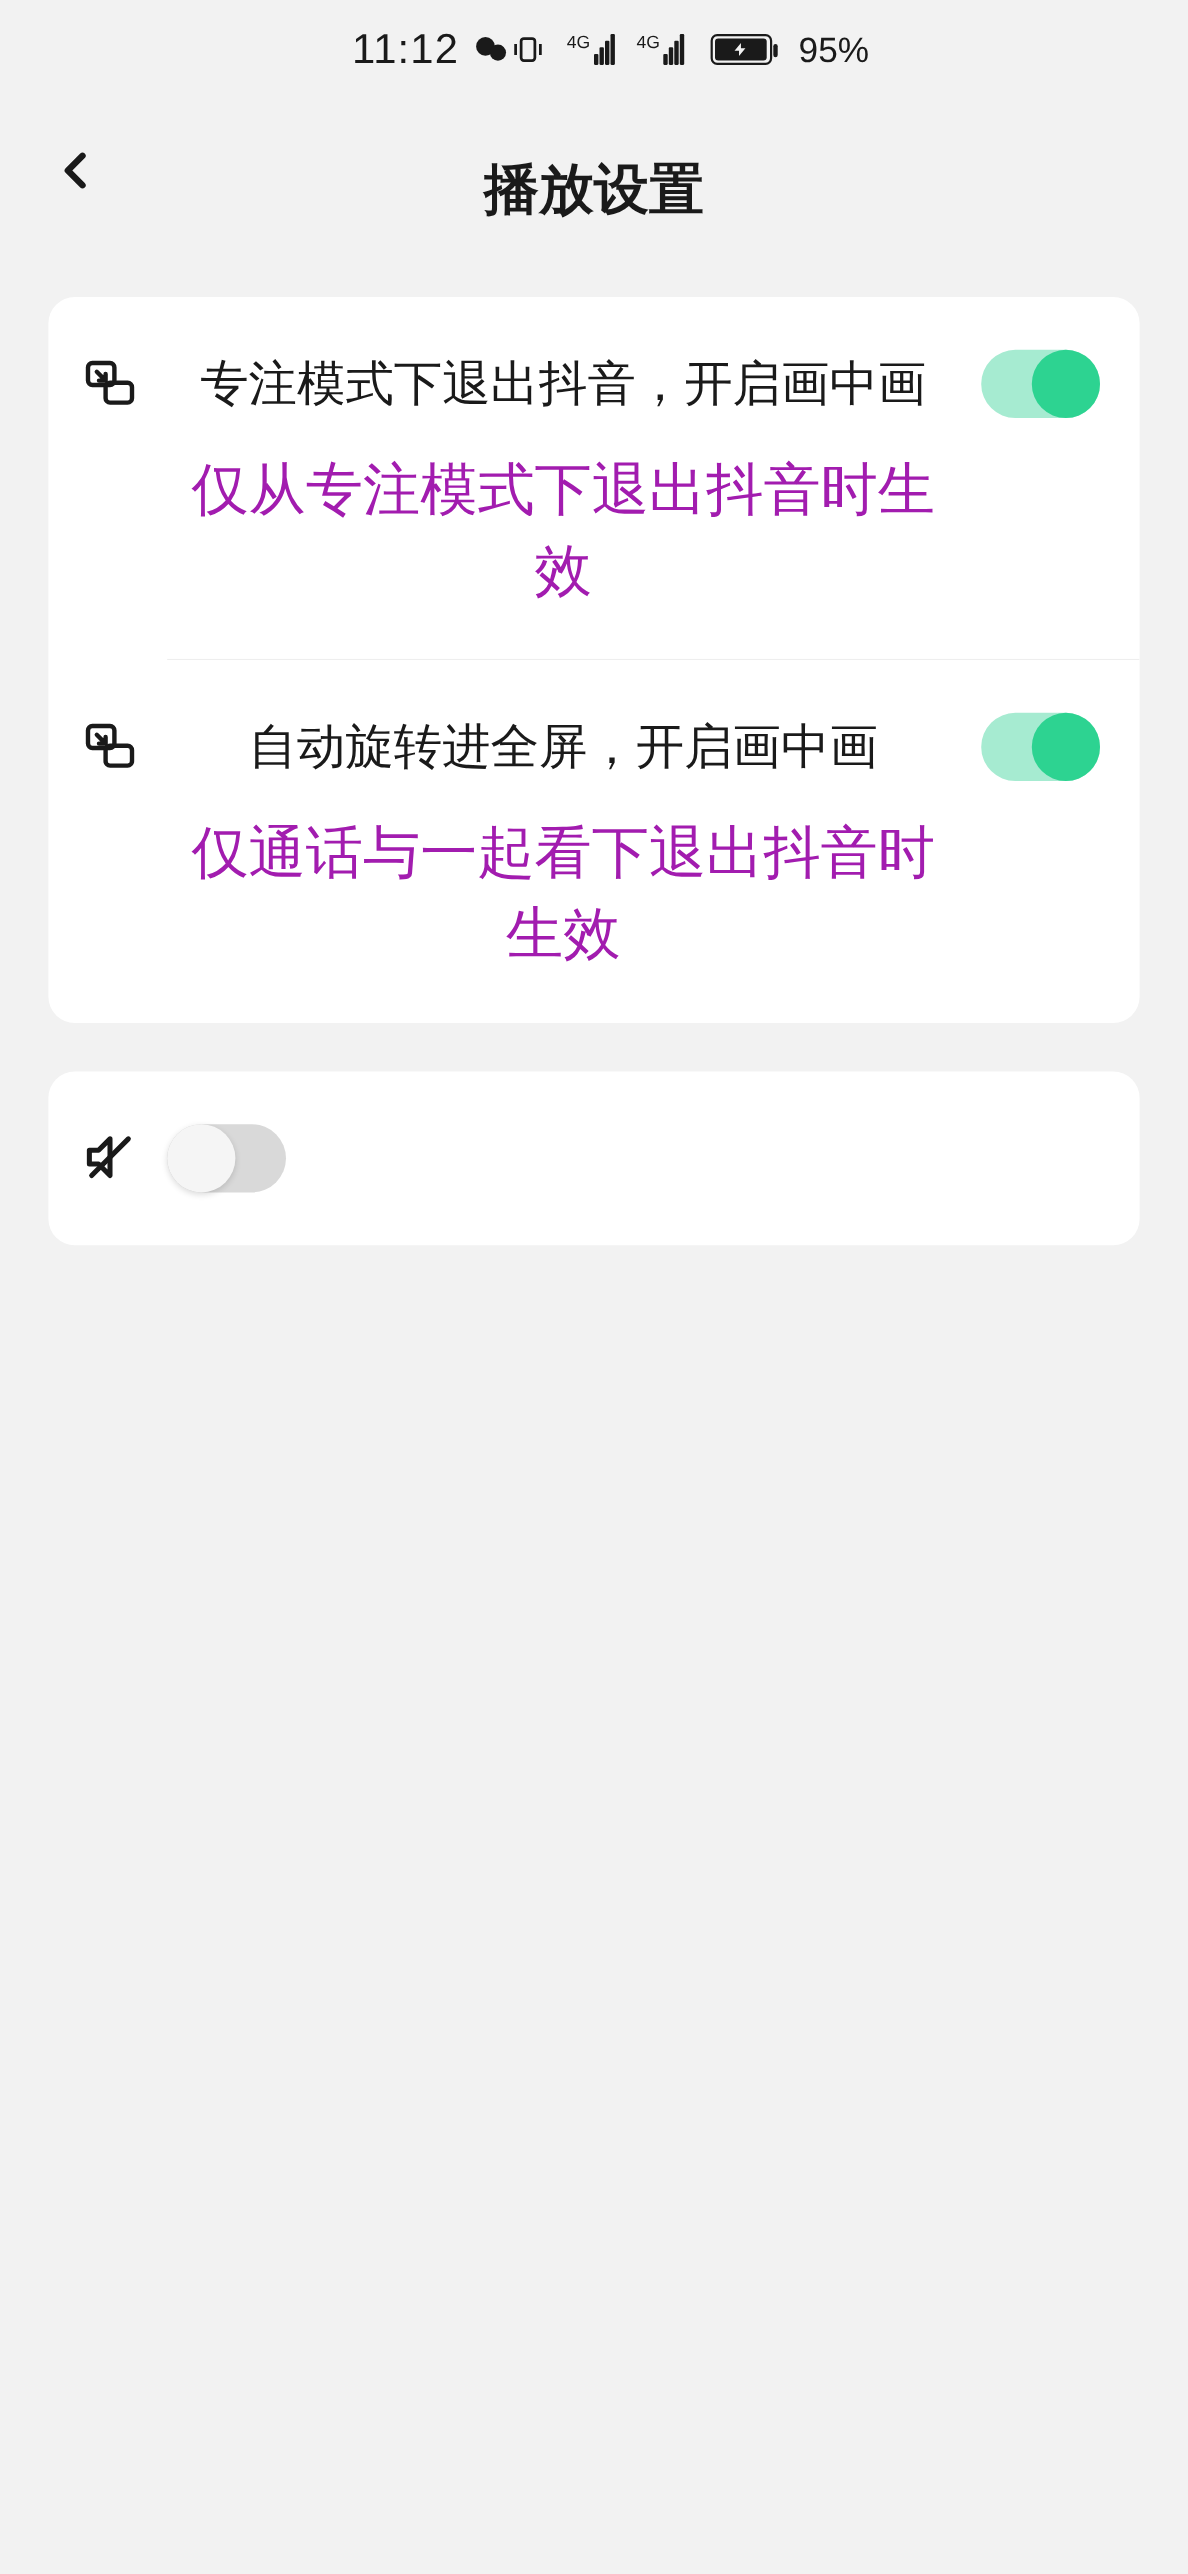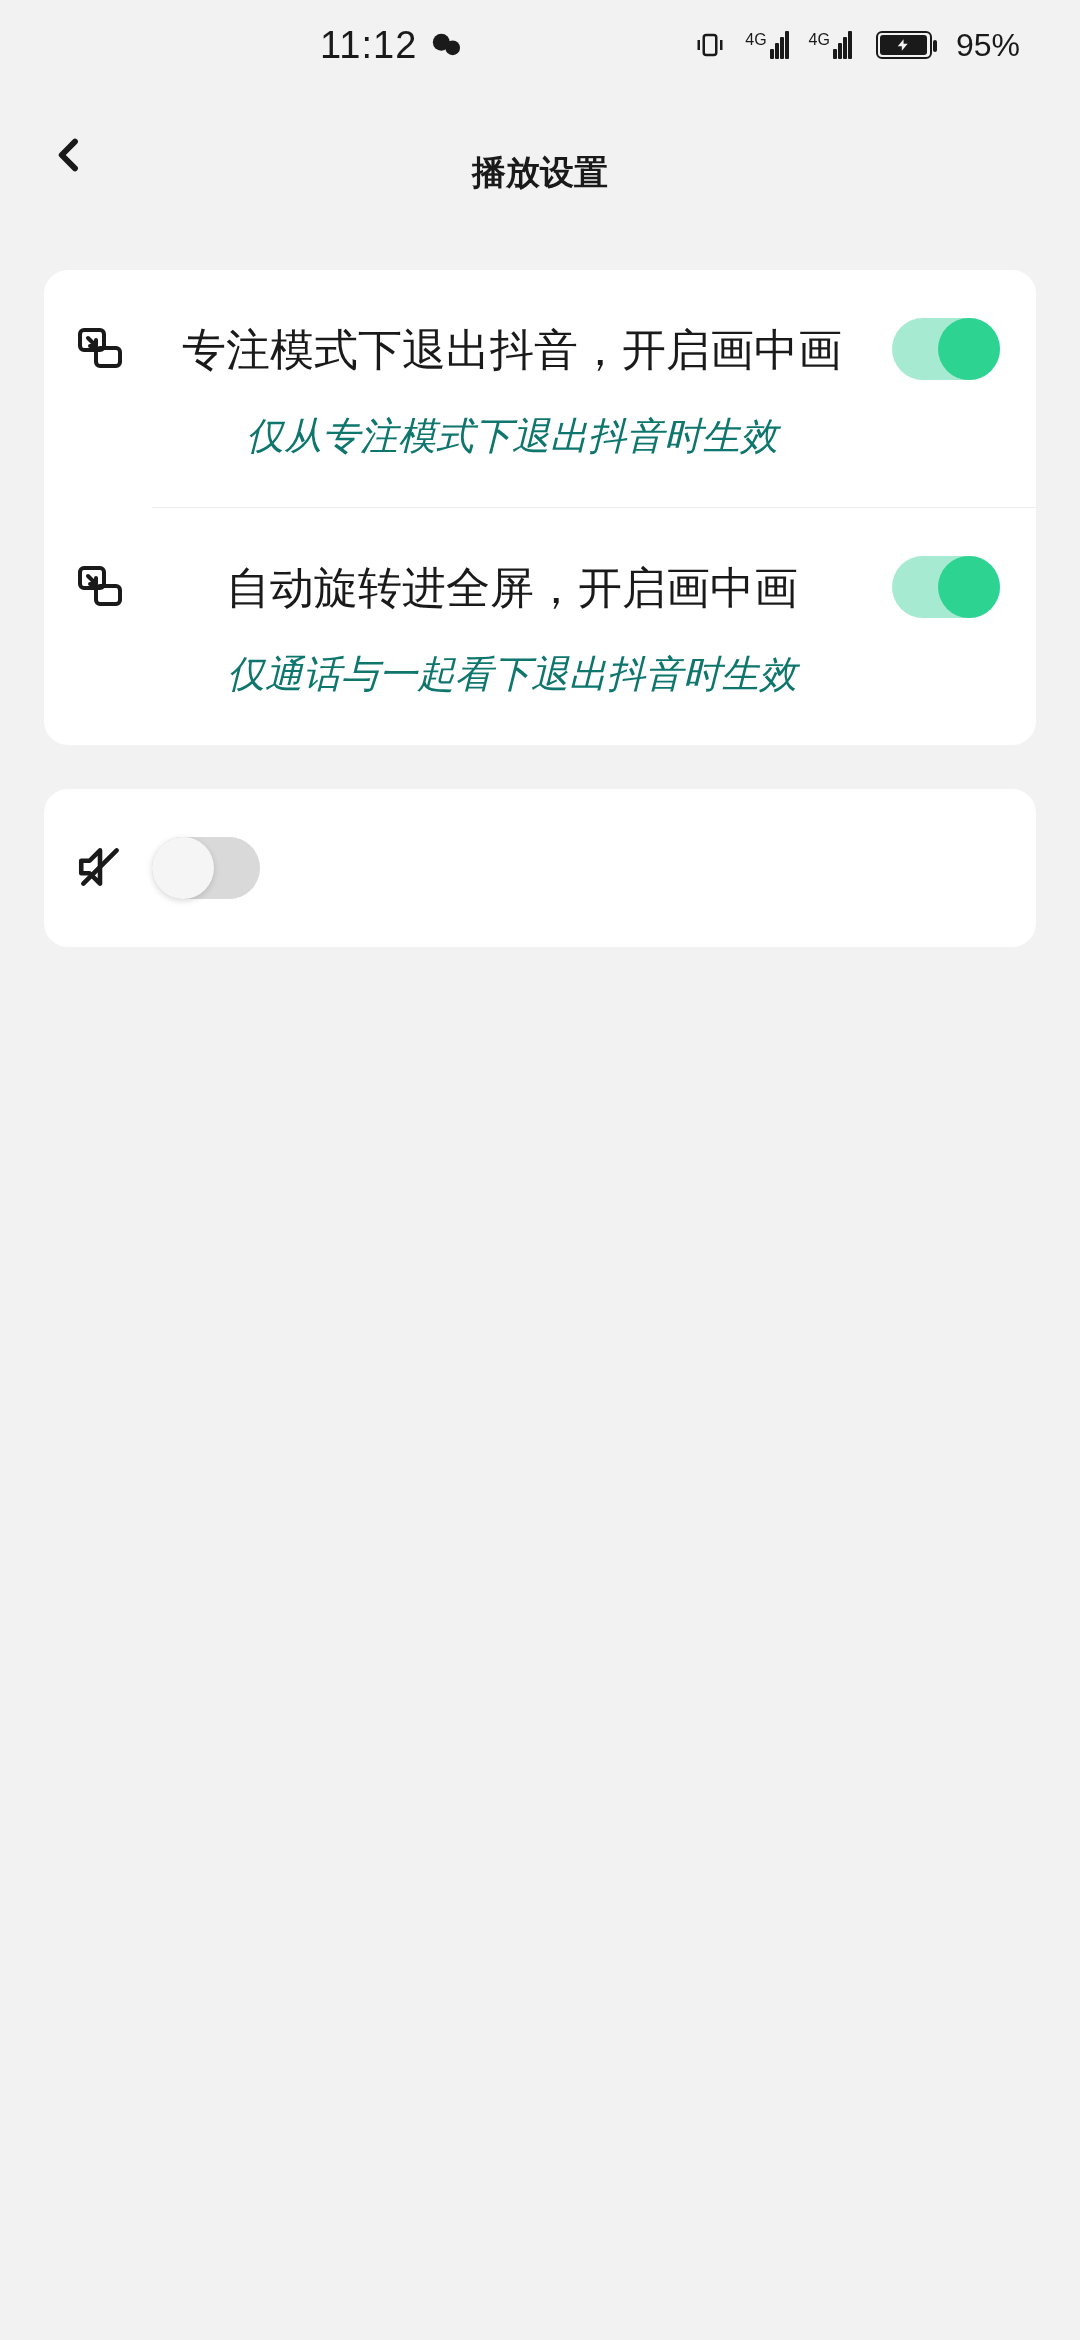--- a/index.html
+++ b/index.html
@@ -9,21 +9,20 @@
       background: #f2f2f2;
       font-family: -apple-system, "PingFang SC", "Microsoft YaHei", sans-serif;
       position: relative;
       overflow: hidden;
       border-radius: 60px;
     }
     .status-bar {
       height: 90px;
       display: flex;
       align-items: center;
-      justify-content: space-between;
       padding: 0 60px 0 60px;
       font-size: 36px;
       color: #1a1a1a;
       font-weight: 500;
     }
     .status-left {
       display: flex;
       align-items: center;
       gap: 12px;
       margin-left: 260px;
@@ -64,21 +63,21 @@
       position: relative;
       padding: 0 40px;
     }
     .back-btn {
       width: 60px; height: 60px;
       display: flex; align-items: center; justify-content: center;
     }
     .page-title {
       position: absolute;
       left: 50%; transform: translateX(-50%);
-      font-size: 34px;
+      font-size: 50px;
       font-weight: 600;
       color: #1a1a1a;
       margin-top: 35px;
     }
     .content { padding: 50px 44px 0; }
     .card {
       background: #fff;
       border-radius: 24px;
       margin-bottom: 44px;
       overflow: hidden;
@@ -101,25 +100,24 @@
       margin-top: 2px;
     }
     .item-body { flex: 1; min-width: 0; padding-right: 20px; }
     .item-title {
       font-size: 44px;
       color: #1a1a1a;
       font-weight: 500;
       line-height: 1.45;
     }
     .item-desc {
-      font-size: 38px;
-      color: #0f766e;
+      font-size: 52px;
+      color: #a21caf;
       margin-top: 28px;
       line-height: 1.4;
-      font-style: italic;
     }
     .toggle {
       width: 108px; height: 62px;
       border-radius: 31px;
       position: relative;
       flex-shrink: 0;
       margin-top: 0;
     }
     .toggle.on { background: linear-gradient(to right, #9fe8cf, #2fd896); }
     .toggle.off { background: #d9d9d9; }

